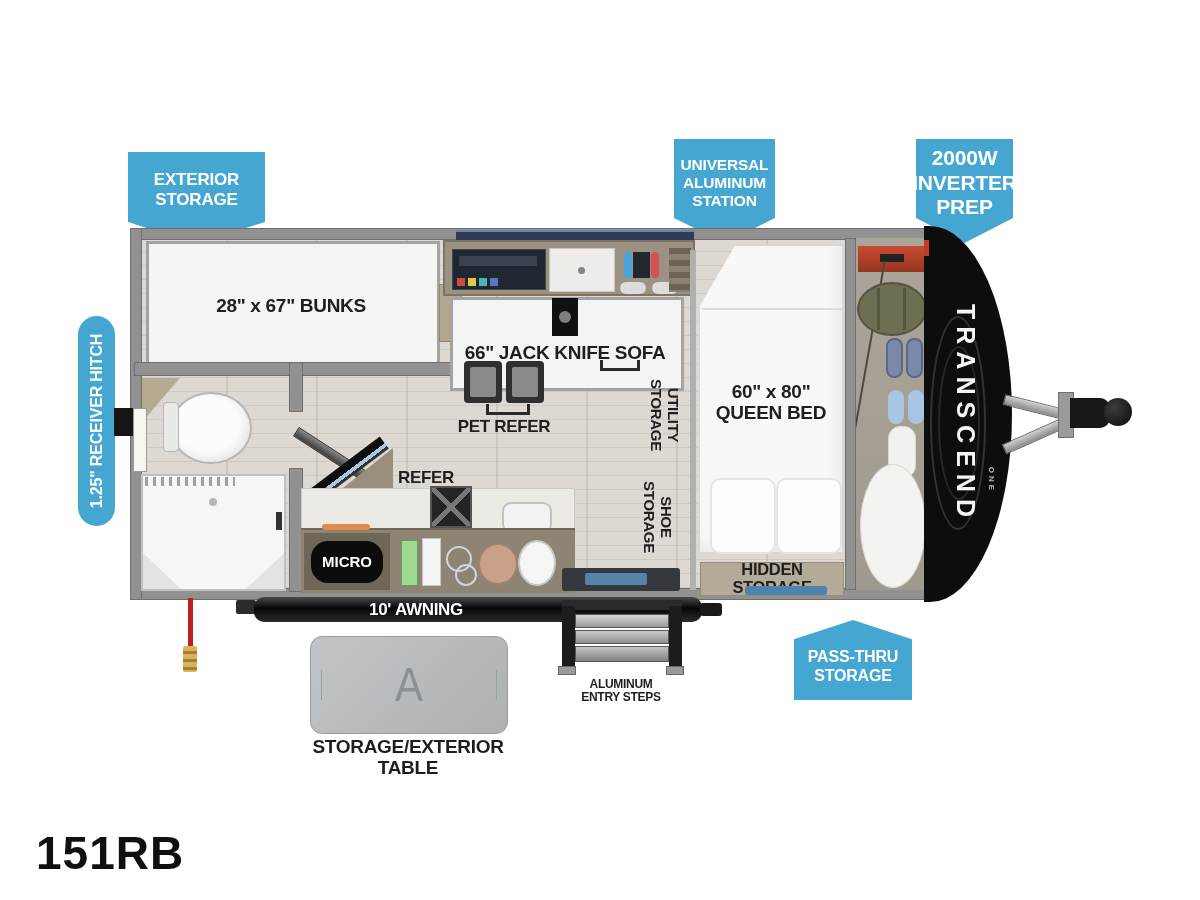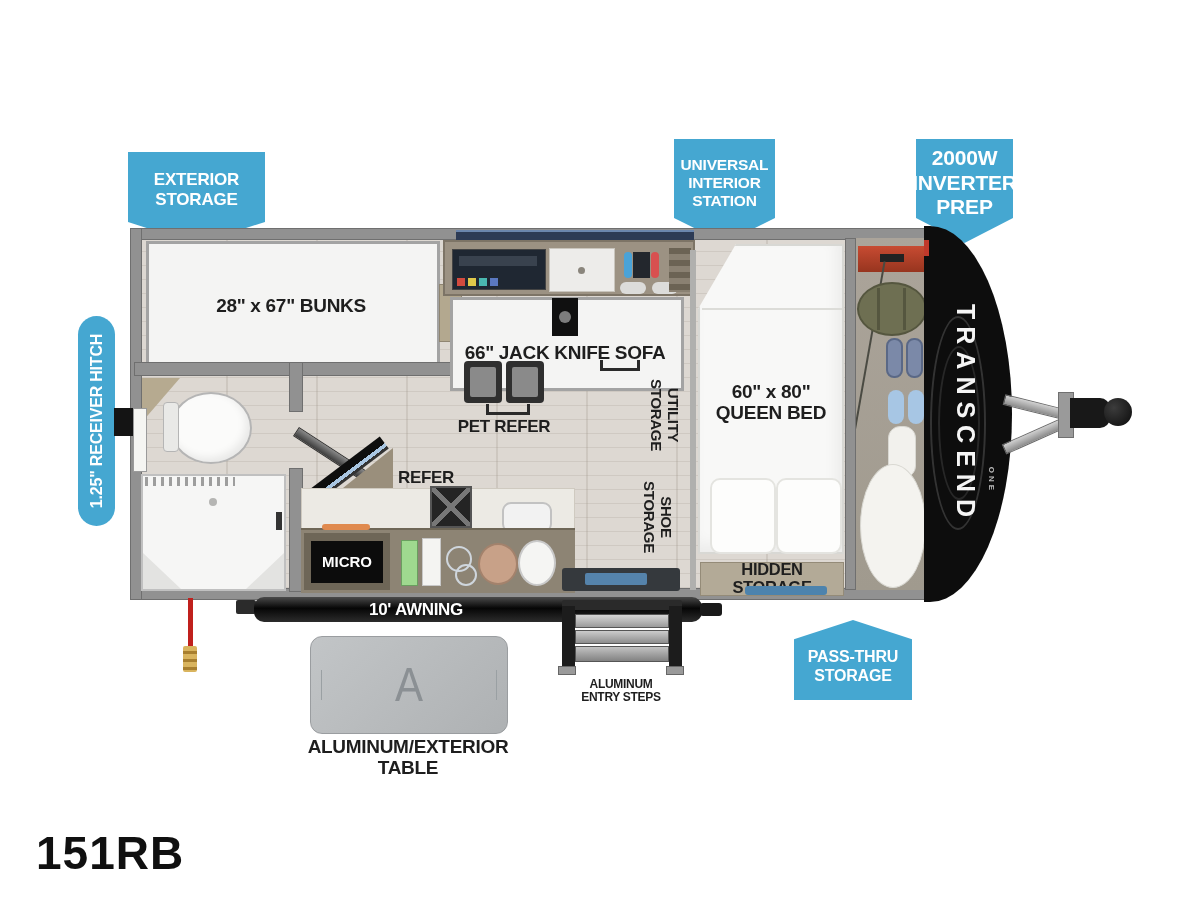--- a/index.html
+++ b/index.html
@@ -28,21 +28,21 @@
 </style>
 </head>
 <body>
 
 <div id="canvas">
 
   <div class="callout pent-down" style="left:128px;top:152px;width:137px;height:76px;font-size:17px;"><span>EXTERIOR
 STORAGE</span></div>
 
   <div class="callout pent-down" style="left:674px;top:139px;width:101px;height:88px;font-size:15.5px;"><span>UNIVERSAL
-INTERIOR
+ALUMINUM
 STATION</span></div>
 
 
   <div class="callout pent-down" style="left:916px;top:139px;width:97px;height:88px;font-size:21px;"><span>2000W
 INVERTER
 PREP</span></div>
 
   <div class="callout" style="left:78px;top:316px;width:37px;height:210px;border-radius:19px;font-size:16px;">
     <span style="position:absolute;left:50%;top:50%;transform:translate(-50%,-50%) rotate(-90deg);white-space:nowrap;">1.25" RECEIVER HITCH</span>
   </div>
@@ -87,21 +87,21 @@
 
   <div class="abs" style="left:301px;top:488px;width:274px;height:42px;background:#eceae4;border:1px solid #cfcac0;box-sizing:border-box;"></div>
   <div class="abs" style="left:430px;top:486px;width:42px;height:42px;background:#242424;border:2px solid #555;box-sizing:border-box;
               background-image:linear-gradient(45deg,transparent 46%,#777 46%,#777 54%,transparent 54%),
                                linear-gradient(-45deg,transparent 46%,#777 46%,#777 54%,transparent 54%);"></div>
   <div class="abs" style="left:502px;top:502px;width:46px;height:27px;background:#f2f2f2;border:2px solid #c2c2c2;border-radius:9px;"></div>
 
   <div class="abs" style="left:301px;top:528px;width:274px;height:65px;background:#8d8474;border-top:2px solid #6f6757;box-sizing:border-box;"></div>
   <div class="abs" style="left:322px;top:524px;width:48px;height:6px;background:#e08a4e;border-radius:3px;"></div>
   <div class="abs" style="left:304px;top:533px;width:86px;height:57px;background:#6e6657;"></div>
-  <div class="abs" style="left:311px;top:541px;width:72px;height:42px;background:#0c0c0c;display:flex;align-items:center;justify-content:center;">
+  <div class="abs" style="left:311px;top:541px;width:72px;height:42px;background:#0c0c0c;display:flex;align-items:center;justify-content:center;border-radius:17px;">
     <span class="flabel" style="position:static;color:#fff;font-size:15px;letter-spacing:0;">MICRO</span>
   </div>
   <div class="abs" style="left:401px;top:540px;width:15px;height:44px;background:#9fd98f;border:1px solid #6a9e5f;"></div>
   <div class="abs" style="left:422px;top:538px;width:17px;height:46px;background:#f4f4f2;border:1px solid #c8c8c8;"></div>
   <div class="abs" style="left:446px;top:546px;width:22px;height:22px;border:2px solid #cfd6dd;border-radius:50%;"></div>
   <div class="abs" style="left:455px;top:564px;width:18px;height:18px;border:2px solid #cfd6dd;border-radius:50%;"></div>
   <div class="abs" style="left:478px;top:543px;width:36px;height:38px;background:#c8a188;border:2px solid #a3826c;border-radius:50%;"></div>
   <div class="abs" style="left:518px;top:540px;width:34px;height:42px;background:#f5f5f3;border:2px solid #c9c9c9;border-radius:50%;"></div>
 
   <div class="abs" style="left:456px;top:230px;width:238px;height:10px;background:#2d3b55;border-top:2px solid #6b86ad;"></div>
@@ -206,21 +206,21 @@
 
   <div class="abs" style="left:188px;top:598px;width:5px;height:50px;background:#c0201d;"></div>
   <div class="abs" style="left:183px;top:646px;width:14px;height:26px;background:repeating-linear-gradient(to bottom,#d9b45e 0 5px,#a87f2f 5px 8px);border-radius:2px;"></div>
 
   <div class="abs" style="left:310px;top:636px;width:196px;height:96px;border-radius:12px;background:linear-gradient(135deg,#c2c5c7,#aeb1b3);
               border:1px solid #9a9da0;display:flex;align-items:center;justify-content:center;">
     <span style="color:#8b9094;font-size:42px;font-weight:400;transform:scaleY(1.15);font-family:'Liberation Sans',sans-serif;">A</span>
     <div class="abs" style="left:10px;top:33px;width:1px;height:30px;background:#9aa0a3;"></div>
     <div class="abs" style="right:10px;top:33px;width:1px;height:30px;background:#9aa0a3;"></div>
   </div>
-  <div class="flabel" style="left:298px;top:737px;width:220px;font-size:19px;">ALUMINUM/EXTERIOR TABLE</div>
+  <div class="flabel" style="left:298px;top:737px;width:220px;font-size:19px;">STORAGE/EXTERIOR TABLE</div>
 
   <div class="abs" style="left:562px;top:600px;width:120px;height:76px;">
     <div class="abs" style="left:0;top:0;width:120px;height:10px;background:#2a2a2a;border-radius:2px;"></div>
     <div class="abs" style="left:0;top:6px;width:13px;height:62px;background:#1c1c1c;"></div>
     <div class="abs" style="left:107px;top:6px;width:13px;height:62px;background:#1c1c1c;"></div>
     <div class="abs" style="left:13px;top:14px;width:94px;height:14px;background:linear-gradient(#d6d6d6,#9a9a9a);border:1px solid #555;box-sizing:border-box;"></div>
     <div class="abs" style="left:13px;top:30px;width:94px;height:14px;background:linear-gradient(#cccccc,#8e8e8e);border:1px solid #555;box-sizing:border-box;"></div>
     <div class="abs" style="left:13px;top:46px;width:94px;height:16px;background:linear-gradient(#c2c2c2,#828282);border:1px solid #555;box-sizing:border-box;"></div>
     <div class="abs" style="left:-4px;top:66px;width:18px;height:9px;background:#9a9a9a;border:1px solid #666;box-sizing:border-box;"></div>
     <div class="abs" style="left:104px;top:66px;width:18px;height:9px;background:#9a9a9a;border:1px solid #666;box-sizing:border-box;"></div>

